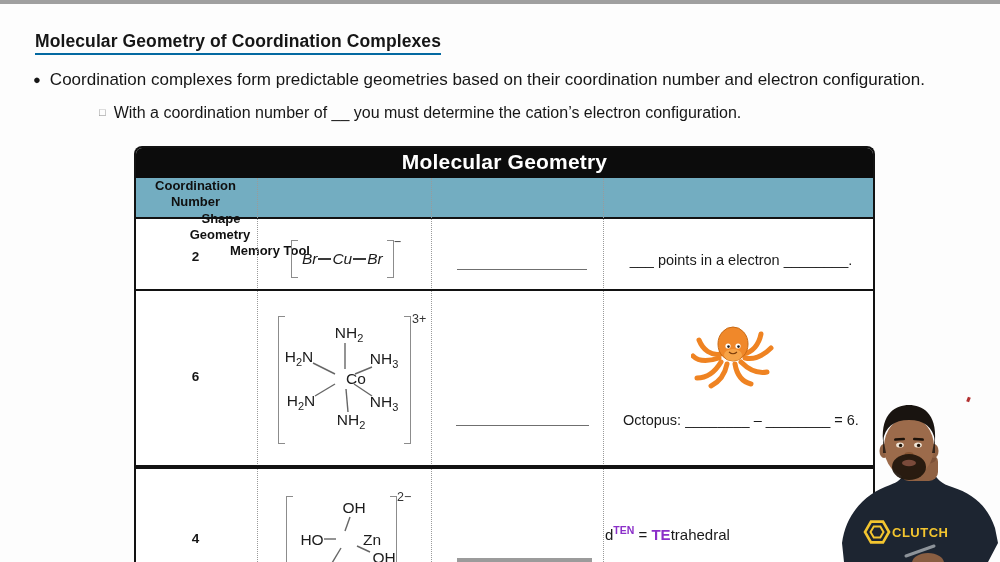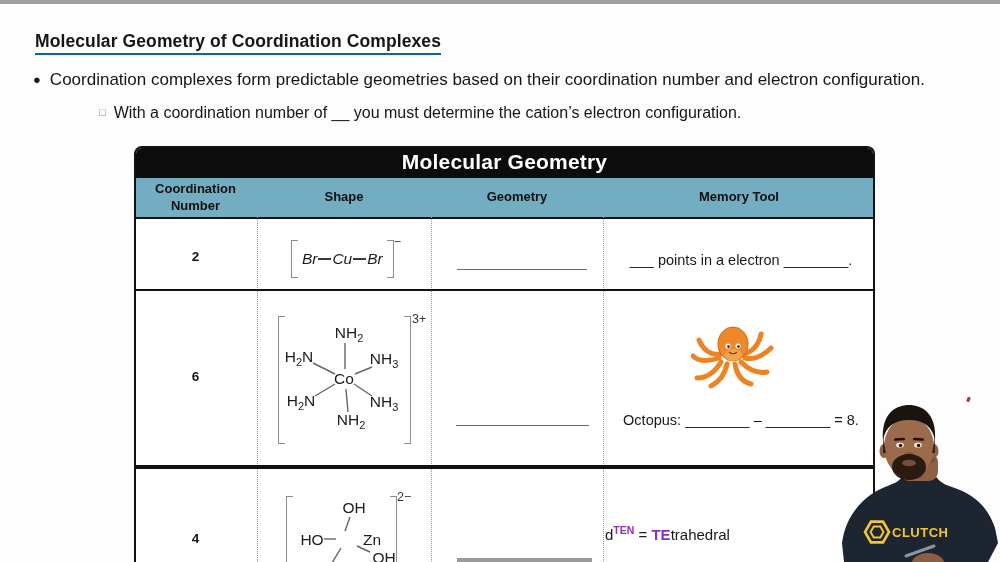--- a/index.html
+++ b/index.html
@@ -19,21 +19,21 @@
   #sub-bullet-row{left:99px;top:104px;font-size:16px;white-space:nowrap;}
   #sub-bullet-row .marker{font-size:11px;color:#8a8a8a;vertical-align:2px;margin-right:8px;}
   
   #geo-table{left:134px;top:146px;width:741px;height:416px;
     border:2px solid #121212;border-bottom:none;border-radius:8px 8px 0 0;
     background:#ffffff;overflow:hidden;box-sizing:border-box;}
   #title-band{left:-2px;top:-2px;width:741px;height:32px;background:var(--band-black,#0c0c0c);
     border-radius:7px 7px 0 0;display:flex;align-items:center;justify-content:center;}
   #title-band .t{color:#fff;font-weight:bold;font-size:21px;letter-spacing:.2px;}
   #header-band{left:-2px;top:30px;width:741px;height:41px;background:var(--header-teal,#73adc1);
-    border-bottom:2.5px solid #121212;display:flex;box-sizing:border-box;}
+    border-bottom:2.5px solid #121212;display:flex;box-sizing:border-box;flex-direction:column;}
   .hcell{display:flex;align-items:center;justify-content:center;text-align:center;
     font-weight:bold;font-size:13px;line-height:1.25;color:#101010;}
   .hcell.c1{width:123px;}.hcell.c2{width:174px;}.hcell.c3{width:172px;}.hcell.c4{width:272px;}
   .vsep{top:30px;height:386px;border-left:1.5px dotted #9a9a9a;width:0;}
   .hline{left:-2px;width:741px;background:#121212;}
   .numcell{width:123px;left:-2px;text-align:center;font-weight:bold;font-size:13.5px;}
   .blankline{border-top:1.6px solid #6f6f6f;height:0;}
   .memory{color:#1a1a1a;font-size:14.5px;}
   
   .bkt{border:1.6px solid #8c8c8c;box-sizing:border-box;}
@@ -112,21 +112,21 @@
         <line x1="70" y1="77" x2="72" y2="100"></line>
         <line x1="37" y1="51" x2="59" y2="62"></line>
         <line x1="96" y1="55" x2="79" y2="62"></line>
         <line x1="39" y1="84" x2="59" y2="72"></line>
         <line x1="96" y1="84" x2="78" y2="72"></line>
       </g>
     </svg>
     <span class="abs bkt l" style="left:2px;top:4px;height:128px;"></span>
     <span class="abs bkt r" style="left:128px;top:4px;height:128px;"></span>
     <span class="abs charge" style="left:136px;top:0;">3+</span>
-    <span class="abs chem lig" style="left:68px;top:67px;">Co</span>
+    <span class="abs chem lig" style="left:80px;top:67px;">Co</span>
     <span class="abs chem lig" style="left:73px;top:22px;"><span>NH</span><sub>2</sub></span>
     <span class="abs chem lig" style="left:23px;top:46px;"><span>H</span><sub>2</sub><span>N</span></span>
     <span class="abs chem lig" style="left:108px;top:48px;"><span>NH</span><sub>3</sub></span>
     <span class="abs chem lig" style="left:25px;top:90px;"><span>H</span><sub>2</sub><span>N</span></span>
     <span class="abs chem lig" style="left:108px;top:91px;"><span>NH</span><sub>3</sub></span>
     <span class="abs chem lig" style="left:75px;top:109px;"><span>NH</span><sub>2</sub></span>
   </div>
 
   <div class="abs blankline" style="left:320px;top:277px;width:133px;"></div>
 
@@ -143,21 +143,21 @@
     </g>
     <ellipse cx="42" cy="22" rx="15" ry="17" fill="#f0882a" stroke="#c96a14" stroke-width="1"></ellipse>
     <ellipse cx="42" cy="33" rx="9" ry="6" fill="#f7a94f" opacity="0.85"></ellipse>
     <circle cx="37" cy="24" r="2.6" fill="#fff"></circle>
       <circle cx="47" cy="24" r="2.6" fill="#fff"></circle>
     <circle cx="37.5" cy="24.6" r="1.3" fill="#222"></circle>
       <circle cx="47.5" cy="24.6" r="1.3" fill="#222"></circle>
     <path d="M38,30 Q42,33.5 46,30" stroke="#7a3c0a" stroke-width="1.1" fill="none"></path>
   </svg>
 
-  <div class="abs memory" style="left:469px;top:264px;width:272px;text-align:center;">Octopus: ________ – ________ = 8.</div>
+  <div class="abs memory" style="left:469px;top:264px;width:272px;text-align:center;">Octopus: ________ – ________ = 6.</div>
 
   <div class="abs numcell" style="top:383px;">4</div>
 
   <div class="abs" style="left:150px;top:340px;width:134px;height:96px;">
     <svg class="abs" style="left:0;top:0;" width="134" height="76" viewBox="0 0 134 76">
       <g stroke="#666" stroke-width="1.4">
         <line x1="64" y1="29" x2="59" y2="43"></line>
         <line x1="38" y1="51" x2="50" y2="51"></line>
         <line x1="71" y1="58" x2="84" y2="64"></line>
         <line x1="55" y1="60" x2="46" y2="75"></line>

